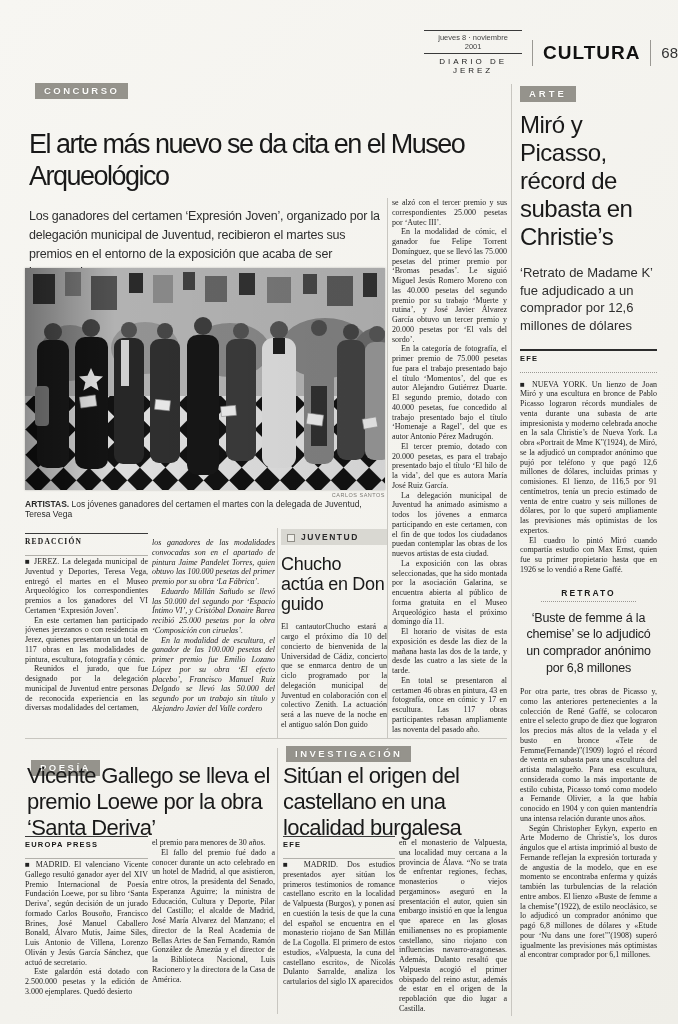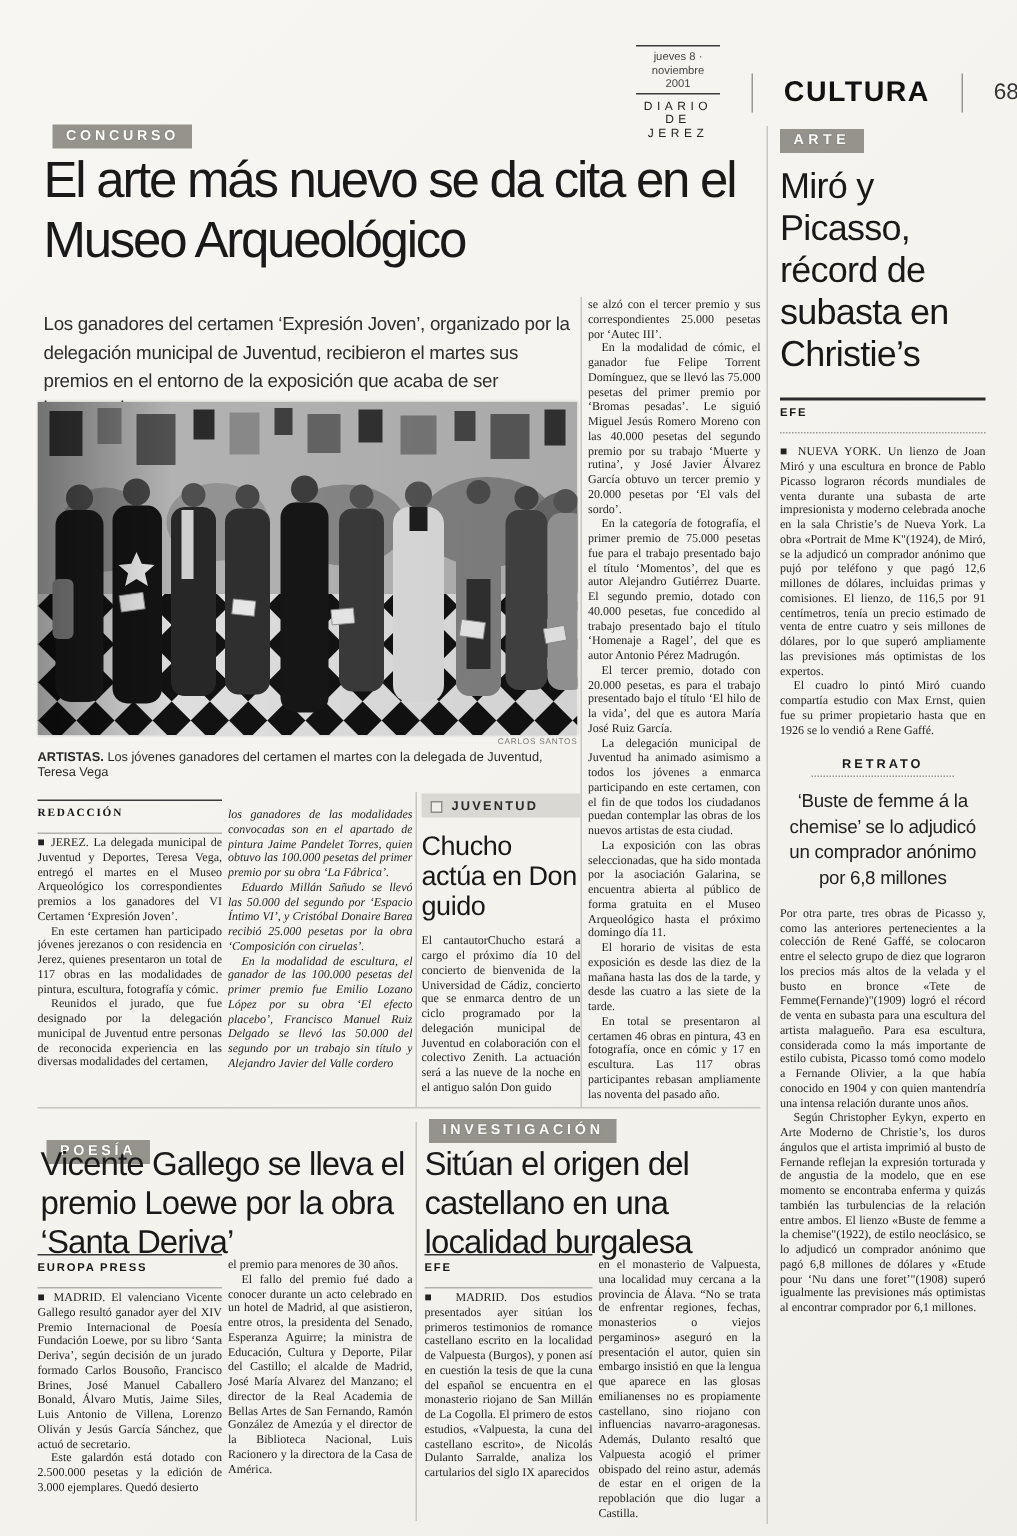--- a/index.html
+++ b/index.html
@@ -19,21 +19,21 @@
 
   
   .tag{display:inline-block;background:#95938c;color:#fdfdfb;font-size:9.5px;font-weight:bold;
        letter-spacing:2.5px;padding:2px 9px 3px;text-shadow:0 0 1px #6d6b66;}
   .tag-light{display:flex;align-items:flex-end;gap:6px;background:#d9d8d2;color:#2c2c2c;
        font-size:8.5px;font-weight:bold;letter-spacing:1.5px;padding:3px 6px;}
   .box-icon{display:inline-block;width:6px;height:6px;background:#efeee9;border:1px solid #8f8d86;}
 
   
   .headline{font-weight:400;color:#191919;}
-  .h-main{font-size:34px;line-height:1.18;letter-spacing:-1.5px;}
+  .h-main{font-size:27px;line-height:1.18;letter-spacing:-1.5px;margin-top:29px;}
   .h-side{font-size:24px;line-height:1.17;letter-spacing:-0.5px;}
   .h-mid{font-size:22px;line-height:1.18;letter-spacing:-0.6px;}
   .h-small{font-size:18px;line-height:1.12;letter-spacing:-0.3px;}
   .deck{font-size:12.5px;line-height:1.5;color:#2e2e2e;letter-spacing:-0.2px;}
 
   
   .bodytext{font-family:"Liberation Serif", serif;font-size:8px;line-height:1.22;
             color:#232323;text-align:justify;overflow:hidden;}
   .bodytext p{margin:0;text-indent:9px;}
   .bodytext p:first-child{text-indent:0;}
@@ -58,21 +58,21 @@
   .subhead{text-align:center;font-size:8.5px;font-weight:bold;letter-spacing:2px;color:#1c1c1c;
            margin:13px auto 0;border-bottom:1px dotted #9a9893;padding-bottom:3px;width:70%;}
   .pullquote{font-size:12.5px;line-height:1.35;text-align:center;color:#222;margin-top:8px;
              letter-spacing:-0.2px;}
 </style>
 </head>
 <body>
 
 <div class="page">
 
-  <div class="abs masthead" style="left:424px;top:30px;gap:21px;">
+  <div class="abs masthead" style="left:424px;top:30px;">
     <div class="mh-left">
       <div class="mh-date">jueves 8 · noviembre 2001</div>
       <div class="mh-paper">DIARIO DE JEREZ</div>
     </div>
     <div class="mh-sep"></div>
     <div class="mh-section">CULTURA</div>
     <div class="mh-sep"></div>
     <div class="mh-page">68</div>
   </div>
 
@@ -237,20 +237,21 @@
   <div class="abs bodytext" style="left:283px;top:860px;width:112px;height:156px;">
     <p>■ MADRID. Dos estudios presentados ayer sitúan los primeros testimonios de romance castellano escrito en la localidad de Valpuesta (Burgos), y ponen así en cuestión la tesis de que la cuna del español se encuentra en el monasterio riojano de San Millán de La Cogolla. El primero de estos estudios, «Valpuesta, la cuna del castellano escrito», de Nicolás Dulanto Sarralde, analiza los cartularios del siglo IX aparecidos</p>
   </div>
   <div class="abs bodytext" style="left:399px;top:838px;width:108px;height:178px;">
     <p>en el monasterio de Valpuesta, una localidad muy cercana a la provincia de Álava. “No se trata de enfrentar regiones, fechas, monasterios o viejos pergaminos» aseguró en la presentación el autor, quien sin embargo insistió en que la lengua que aparece en las glosas emilianenses no es propiamente castellano, sino riojano con influencias navarro-aragonesas. Además, Dulanto resaltó que Valpuesta acogió el primer obispado del reino astur, además de estar en el origen de la repoblación que dio lugar a Castilla.</p>
   </div>
 
   <div class="abs artecol" style="left:520px;top:83px;width:137px;">
     <div class="tag" style="letter-spacing:3px;">ARTE</div>
     <div class="headline h-side" style="margin-top:9px;">Miró y Picasso, récord de subasta en Christie’s</div>
+    <div class="deck2">‘Retrato de Madame K’ fue adjudicado a un comprador por 12,6 millones de dólares</div>
     <div class="byline byline-heavy" style="margin-top:14px;">EFE</div>
     <div class="bodytext" style="margin-top:7px;">
       <p>■ NUEVA YORK. Un lienzo de Joan Miró y una escultura en bronce de Pablo Picasso lograron récords mundiales de venta durante una subasta de arte impresionista y moderno celebrada anoche en la sala Christie’s de Nueva York. La obra «Portrait de Mme K"(1924), de Miró, se la adjudicó un comprador anónimo que pujó por teléfono y que pagó 12,6 millones de dólares, incluidas primas y comisiones. El lienzo, de 116,5 por 91 centímetros, tenía un precio estimado de venta de entre cuatro y seis millones de dólares, por lo que superó ampliamente las previsiones más optimistas de los expertos.</p>
       <p>El cuadro lo pintó Miró cuando compartía estudio con Max Ernst, quien fue su primer propietario hasta que en 1926 se lo vendió a Rene Gaffé.</p>
     </div>
     <div class="subhead">RETRATO</div>
     <div class="pullquote">‘Buste de femme á la chemise’ se lo adjudicó un comprador anónimo por 6,8 millones</div>
     <div class="bodytext" style="margin-top:10px;">
       <p>Por otra parte, tres obras de Picasso y, como las anteriores pertenecientes a la colección de René Gaffé, se colocaron entre el selecto grupo de diez que lograron los precios más altos de la velada y el busto en bronce «Tete de Femme(Fernande)"(1909) logró el récord de venta en subasta para una escultura del artista malagueño. Para esa escultura, considerada como la más importante de estilo cubista, Picasso tomó como modelo a Fernande Olivier, a la que había conocido en 1904 y con quien mantendría una intensa relación durante unos años.</p>
       <p>Según Christopher Eykyn, experto en Arte Moderno de Christie’s, los duros ángulos que el artista imprimió al busto de Fernande reflejan la expresión torturada y de angustia de la modelo, que en ese momento se encontraba enferma y quizás también las turbulencias de la relación entre ambos. El lienzo «Buste de femme a la chemise"(1922), de estilo neoclásico, se lo adjudicó un comprador anónimo que pagó 6,8 millones de dólares y «Etude pour ‘Nu dans une foret’"(1908) superó igualmente las previsiones más optimistas al encontrar comprador por 6,1 millones.</p>

